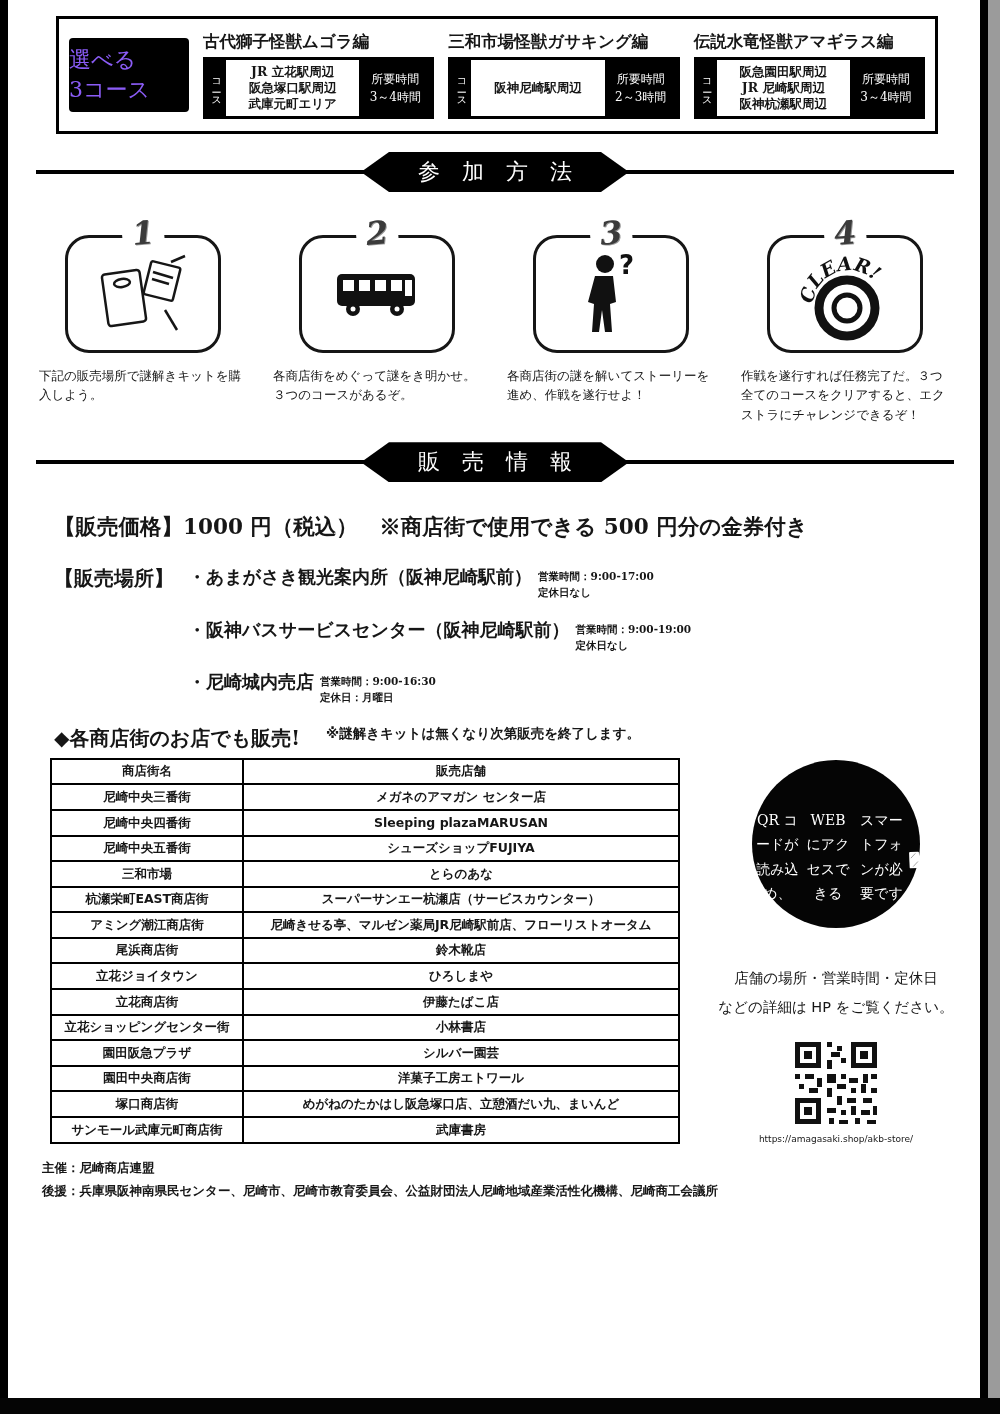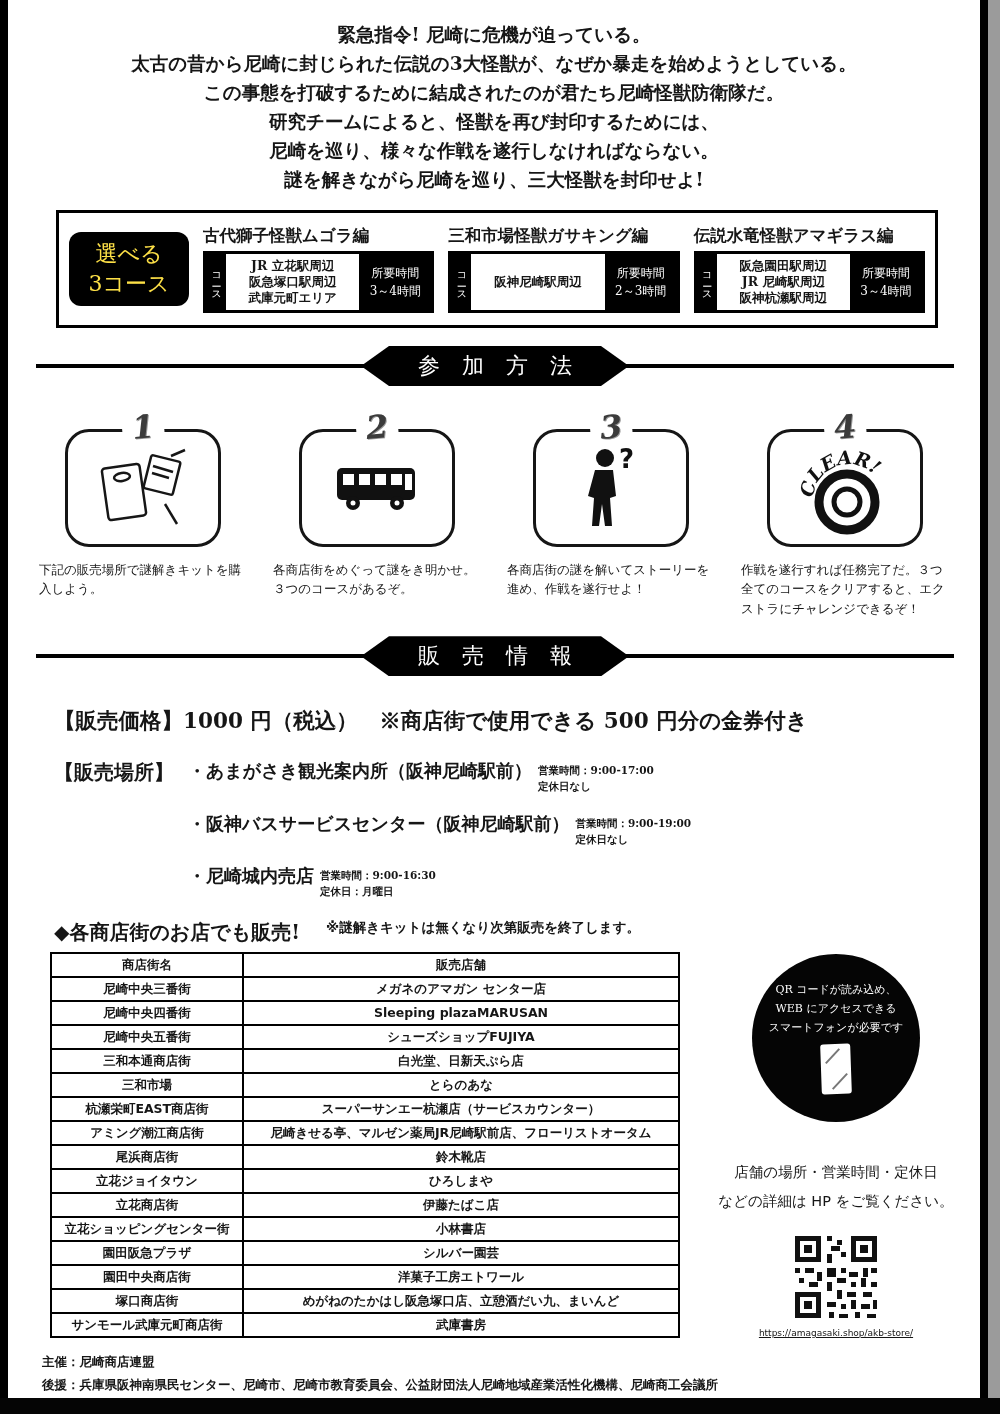--- a/index.html
+++ b/index.html
@@ -27,22 +27,22 @@
   
   .intro{margin-top:20px;text-align:center;font-weight:bold;font-size:18.5px;line-height:29px;}
   .intro div{white-space:nowrap;}
 
   
   .course-panel{
     margin:16px 36px 0 42px;border:3px solid #000;padding:12px 10px;
     display:flex;gap:14px;align-items:center;
   }
   .badge{
-    flex:none;width:120px;height:74px;background:#000;color:#fde047;border-radius:12px;
-    display:flex;flex-direction:column;align-items:center;justify-content:center;
+    flex:none;width:120px;height:74px;background:#000;color:#8b5cf6;border-radius:4px;
+    display:flex;flex-direction:column;align-items:flex-start;justify-content:center;
     font-size:22px;line-height:1.35;
   }
   .course{flex:1;min-width:0;}
   .course-title{text-align:left;font-weight:bold;font-size:16.5px;margin-bottom:4px;white-space:nowrap;}
   .course-bar{background:#000;display:flex;align-items:stretch;padding:3px;height:62px;box-sizing:border-box;}
   .course-bar .klabel{
     color:#fff;writing-mode:vertical-rl;font-size:10px;letter-spacing:3px;
     display:flex;align-items:center;justify-content:center;padding:0 3px;flex:none;
   }
   .course-areas{
@@ -95,48 +95,40 @@
   table.shop-table{border-collapse:collapse;width:630px;table-layout:fixed;}
   .shop-table th,.shop-table td{
     border:2px solid #000;text-align:center;font-size:12.5px;font-weight:bold;
     padding:0 3px;height:15.5px;line-height:1.15;white-space:nowrap;overflow:hidden;
   }
   .shop-table col.c1{width:192px;}
 
   .right-col{flex:1;display:flex;flex-direction:column;align-items:center;padding-top:2px;}
   .qr-circle{
     width:168px;height:168px;border-radius:50%;background:#050505;color:#fff;
-    display:flex;flex-direction:column;align-items:center;padding-top:26px;box-sizing:border-box;
-    font-size:11px;line-height:1.75;text-align:center;
+    display:flex;flex-direction:row;align-items:center;padding-top:26px;box-sizing:border-box;
+    font-size:14px;line-height:1.75;text-align:center;
   }
   .phone{margin-top:6px;transform:rotate(-2deg);}
   .hp-note{margin-top:36px;font-size:14.5px;line-height:2.0;text-align:center;white-space:nowrap;}
   .qr-svg{margin-top:18px;}
-  .qr-url{margin-top:8px;font-size:9px;text-decoration:underline;}
+  .qr-url{margin-top:8px;font-size:9px;}
 
   
   .footer{position:relative;margin:12px 0 0 28px;font-size:12.5px;font-weight:600;line-height:1.9;}
   .footer .f-line{white-space:nowrap;}
 </style>
 </head>
 <body>
 
 <div class="page">
 
 
   <div class="mid">
 
-    <div class="intro serif">
-      <div>緊急指令! 尼崎に危機が迫っている。</div>
-      <div>太古の昔から尼崎に封じられた伝説の3大怪獣が、なぜか暴走を始めようとしている。</div>
-      <div>この事態を打破するために結成されたのが君たち尼崎怪獣防衛隊だ。</div>
-      <div>研究チームによると、怪獣を再び封印するためには、</div>
-      <div>尼崎を巡り、様々な作戦を遂行しなければならない。</div>
-      <div>謎を解きながら尼崎を巡り、三大怪獣を封印せよ!</div>
-    </div>
 
     <div class="course-panel">
       <div class="badge serif">
         <div>選べる</div>
         <div>3コース</div>
       </div>
 
       <div class="course serif">
         <div class="course-title">古代獅子怪獣ムゴラ編</div>
         <div class="course-bar">
@@ -314,24 +306,20 @@
               <td>尼崎中央三番街</td>
               <td>メガネのアマガン センター店</td>
             </tr>
         <tr>
               <td>尼崎中央四番街</td>
               <td>Sleeping plazaMARUSAN</td>
             </tr>
         <tr>
               <td>尼崎中央五番街</td>
               <td>シューズショップFUJIYA</td>
-            </tr>
-        <tr>
-              <td>三和本通商店街</td>
-              <td>白光堂、日新天ぷら店</td>
             </tr>
         <tr>
               <td>三和市場</td>
               <td>とらのあな</td>
             </tr>
         <tr>
               <td>杭瀬栄町EAST商店街</td>
               <td>スーパーサンエー杭瀬店（サービスカウンター）</td>
             </tr>
         <tr>

